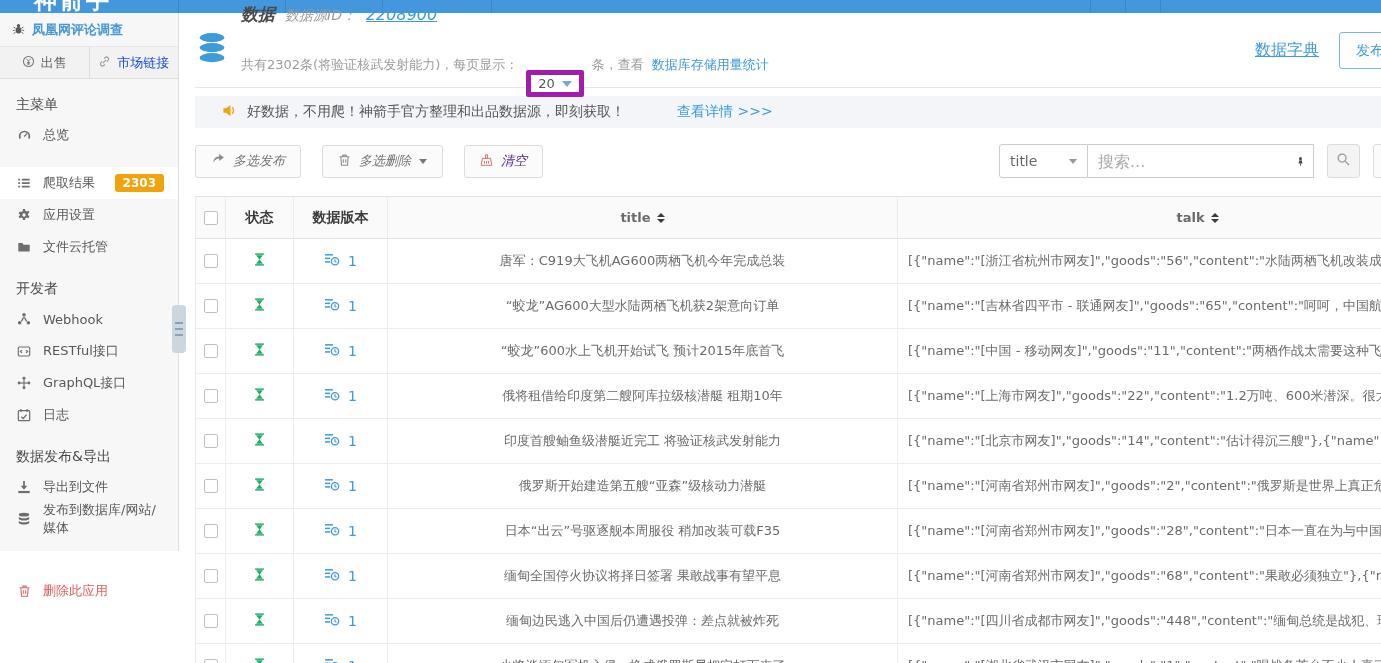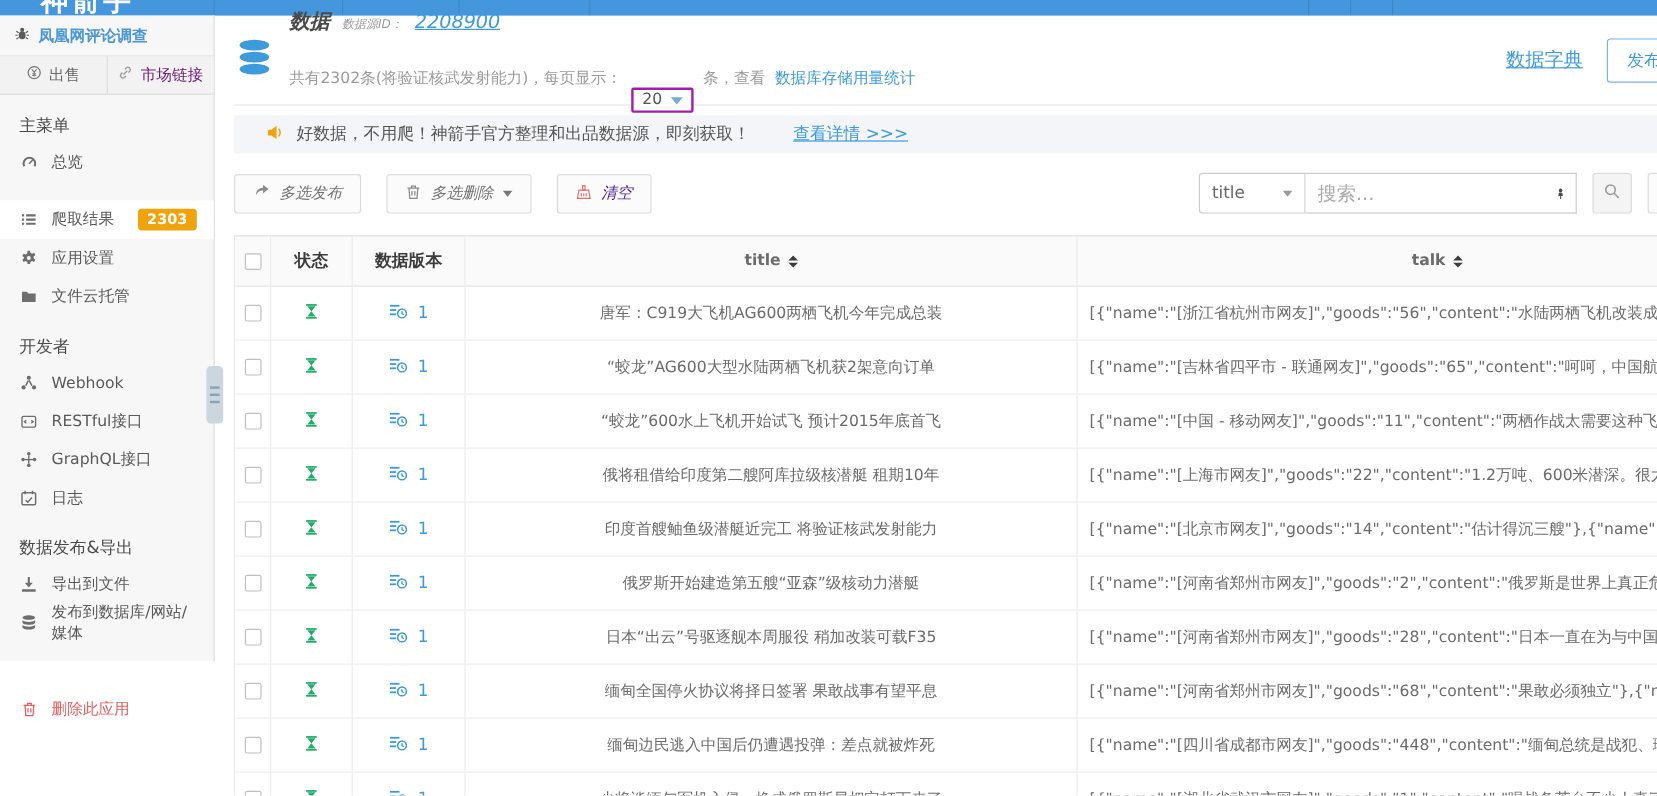--- a/index.html
+++ b/index.html
@@ -11,50 +11,50 @@
   .topbar .logo { position: absolute; left: 34px; top: -15px; color: #fff; font-size: 23px; font-weight: bold; letter-spacing: 3px; }
   .tb-div { position: absolute; top: 0; bottom: 0; width: 1px; background: rgba(0,0,0,0.10); }
 
   .shell { display: flex; height: 538px; }
 
   
   .sidebar { width: 179px; flex: none; background: #f7f7f7; border-right: 1px solid #dedede; position: relative; font-size: 13px; color: #595959; }
   .app-head { height: 33px; display: flex; align-items: center; gap: 7px; padding: 0 12px; color: #4a96d6; font-weight: bold; font-size: 13px; cursor: pointer; }
   .side-tabs { display: flex; border-top: 1px solid #e6e6e6; border-bottom: 1px solid #ddd; background: #f2f2f2; }
   .side-tab { flex: 1; height: 31px; display: flex; align-items: center; justify-content: center; gap: 6px; color: #666; cursor: pointer; }
-  .side-tab + .side-tab { border-left: 1px solid #ddd; color: #701a75; }
+  .side-tab + .side-tab { border-left: 1px solid #ddd; color: #1d4ed8; }
   .side-section-title { padding: 17px 16px 5px; font-size: 14px; color: #4a4a4a; }
   .side-item { height: 32px; display: flex; align-items: center; gap: 11px; padding: 0 14px 0 16px; cursor: pointer; color: #595959; }
   .side-item .icn { width: 16px; display: flex; justify-content: center; color: #6e6e6e; flex: none; }
   .side-item.active { background: #fff; margin-top: 16px; }
   .badge { margin-left: auto; background: #f0a30a; color: #fff; font-size: 12px; font-weight: bold; padding: 2px 8px; border-radius: 3px; line-height: 1.2; }
   .side-item.danger { color: #e06060; margin-top: 40px; }
   .side-item.danger .icn { color: #e06060; }
   .collapse-handle { position: absolute; right: -8px; top: 292px; width: 14px; height: 48px; background: #ccd6df; border-radius: 4px; display: flex; flex-direction: column; gap: 4px; align-items: center; justify-content: center; z-index: 6; cursor: pointer; }
   .collapse-handle i { width: 8px; height: 2px; background: #8aa2b8; }
 
   
   .main { flex: 1; min-width: 0; padding-left: 16px; position: relative; }
   .header-row { height: 75px; border-bottom: 1px solid #e7e7e7; display: flex; align-items: center; gap: 12px; position: relative; }
   .h-text { display: flex; flex-direction: column; gap: 7px; }
   .h-line1 { display: flex; align-items: baseline; gap: 10px; font-style: italic; }
   .h-title { font-size: 17px; font-weight: bold; color: #4a4a4a; }
-  .gray { color: #9b9b9b; font-size: 10px; }
+  .gray { color: #9b9b9b; font-size: 14px; }
   a.lnk { color: #3d9bdb; text-decoration: underline; cursor: pointer; }
   a.lnk2 { color: #3d9bdb; text-decoration: none; cursor: pointer; }
   .h-line2 { display: flex; align-items: center; gap: 8px; font-size: 13px; color: #9b9b9b; }
-  .page-size { border: 2px solid #a21caf; border-radius: 2px; padding: 1px 7px; display: inline-flex; align-items: center; gap: 7px; color: #555; cursor: pointer; background: #fff; margin-top: 37px; }
+  .page-size { border: 5px solid #a21caf; border-radius: 2px; padding: 1px 7px; display: inline-flex; align-items: center; gap: 7px; color: #555; cursor: pointer; background: #fff; margin-top: 37px; }
   .caret { width: 0; height: 0; border-left: 5px solid transparent; border-right: 5px solid transparent; border-top: 6px solid #74a9d8; }
   .caret.gray-c { border-top-color: #999; border-left-width: 4px; border-right-width: 4px; border-top-width: 5px; }
   .caret.dark-c { border-top-color: #777; border-left-width: 4px; border-right-width: 4px; border-top-width: 5px; }
   .header-actions { position: absolute; right: -48px; top: 19px; display: flex; align-items: center; gap: 20px; }
   .btn-outline { border: 1px solid #74b6e4; color: #3d9bdb; background: #fff; border-radius: 3px; height: 37px; padding: 0 16px; font-size: 14px; display: inline-flex; align-items: center; cursor: pointer; white-space: nowrap; }
 
   .notice { margin-top: 8px; height: 32px; background: #f3f5f8; display: flex; align-items: center; gap: 10px; padding-left: 27px; font-size: 14px; color: #555; }
-  .notice .see { margin-left: 26px; font-size: 14px; text-decoration: underline; }
+  .notice .see { margin-left: 42px; font-size: 14px; }
 
   .toolbar { margin-top: 16px; height: 34px; display: flex; align-items: center; position: relative; }
   .btn { height: 33px; border: 1px solid #dcdcdc; background: #fbfbfb; border-radius: 3px; display: inline-flex; align-items: center; gap: 8px; padding: 0 15px; font-size: 13px; color: #737373; margin-right: 21px; cursor: pointer; font-style: italic; }
   .btn.red { color: #4c1d95; }
   .search-group { position: absolute; right: -16px; top: 0; display: flex; align-items: center; }
   .filter-select { width: 89px; height: 34px; border: 1px solid #ccc; border-radius: 3px 0 0 3px; background: #fff; display: flex; align-items: center; justify-content: space-between; padding: 0 10px; font-size: 14px; color: #666; cursor: pointer; }
   .search-box { width: 226px; height: 34px; border: 1px solid #ccc; border-left: none; background: #fff; display: flex; align-items: center; position: relative; }
   .search-box input { border: none; outline: none; width: 190px; padding: 0 10px; font-size: 16px; color: #555; font-family: inherit; background: transparent; }
   .search-box input::placeholder { color: #aaa; }
   .pin { position: absolute; right: 8px; top: 9px; }

